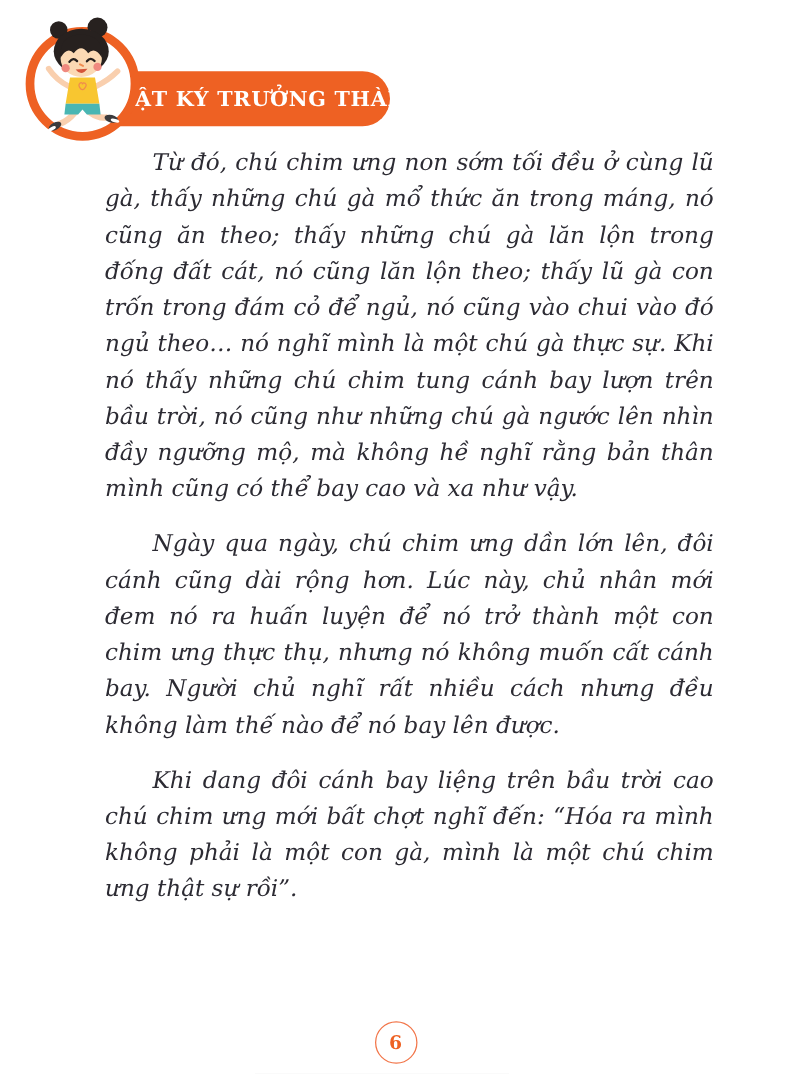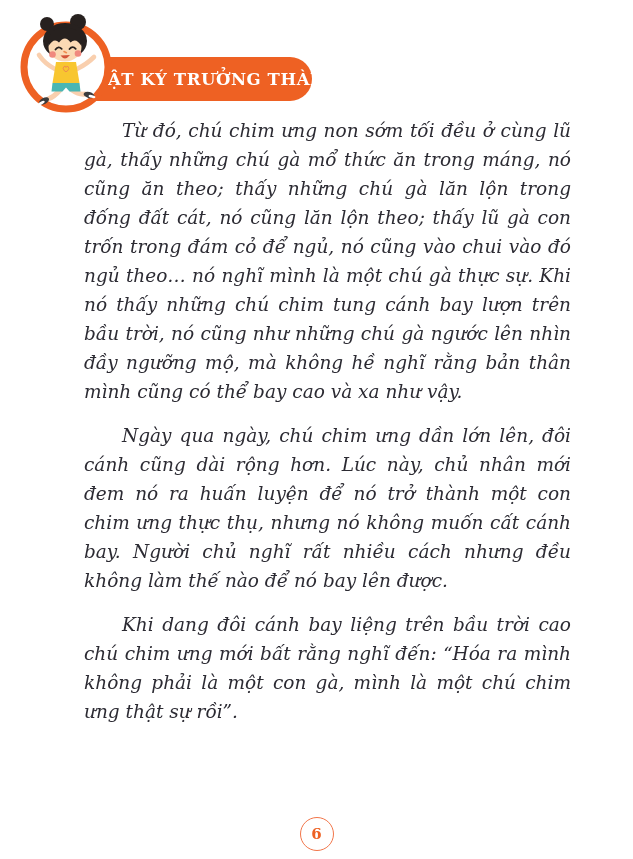--- a/index.html
+++ b/index.html
@@ -133,21 +133,21 @@
       <circle cx="64" cy="42.5" r="3.3" fill="#f0897f"></circle>
 
       <path d="M50,40.5 l2.4,1.2" stroke="#ef8b4e" stroke-width="1.6" stroke-linecap="round"></path>
       <path d="M46.5,44.5 q4.5,6 9.5,-0.5 z" fill="#d4553a"></path>
     </svg>
   </div>
 
   <div class="story-text">
     <p>Từ đó, chú chim ưng non sớm tối đều ở cùng lũ gà, thấy những chú gà mổ thức ăn trong máng, nó cũng ăn theo; thấy những chú gà lăn lộn trong đống đất cát, nó cũng lăn lộn theo; thấy lũ gà con trốn trong đám cỏ để ngủ, nó cũng vào chui vào đó ngủ theo… nó nghĩ mình là một chú gà thực sự. Khi nó thấy những chú chim tung cánh bay lượn trên bầu trời, nó cũng như những chú gà ngước lên nhìn đầy ngưỡng mộ, mà không hề nghĩ rằng bản thân mình cũng có thể bay cao và xa như vậy.</p>
     <p>Ngày qua ngày, chú chim ưng dần lớn lên, đôi cánh cũng dài rộng hơn. Lúc này, chủ nhân mới đem nó ra huấn luyện để nó trở thành một con chim ưng thực thụ, nhưng nó không muốn cất cánh bay. Người chủ nghĩ rất nhiều cách nhưng đều không làm thế nào để nó bay lên được.</p>
-    <p>Khi dang đôi cánh bay liệng trên bầu trời cao chú chim ưng mới bất rằng nghĩ đến: “Hóa ra mình không phải là một con gà, mình là một chú chim ưng thật sự rồi”.</p>
+    <p>Khi dang đôi cánh bay liệng trên bầu trời cao chú chim ưng mới bất chợt nghĩ đến: “Hóa ra mình không phải là một con gà, mình là một chú chim ưng thật sự rồi”.</p>
   </div>
 
   <div class="page-footer">
     <div class="page-number-badge">
       <span class="page-number">6</span>
     </div>
   </div>
 
 </div>
 

